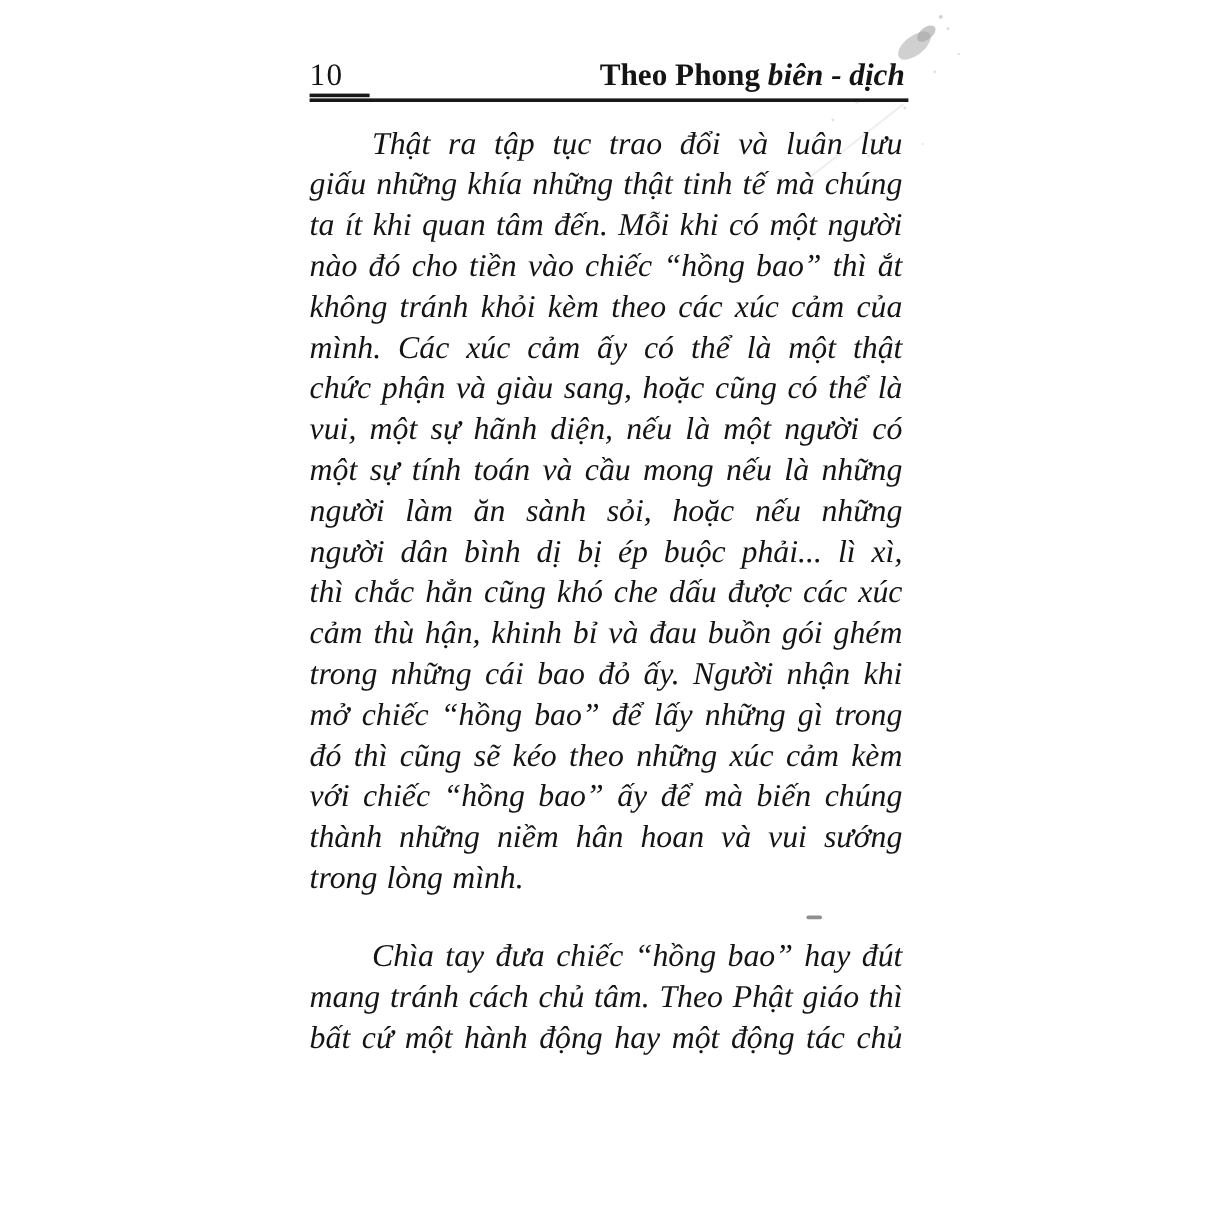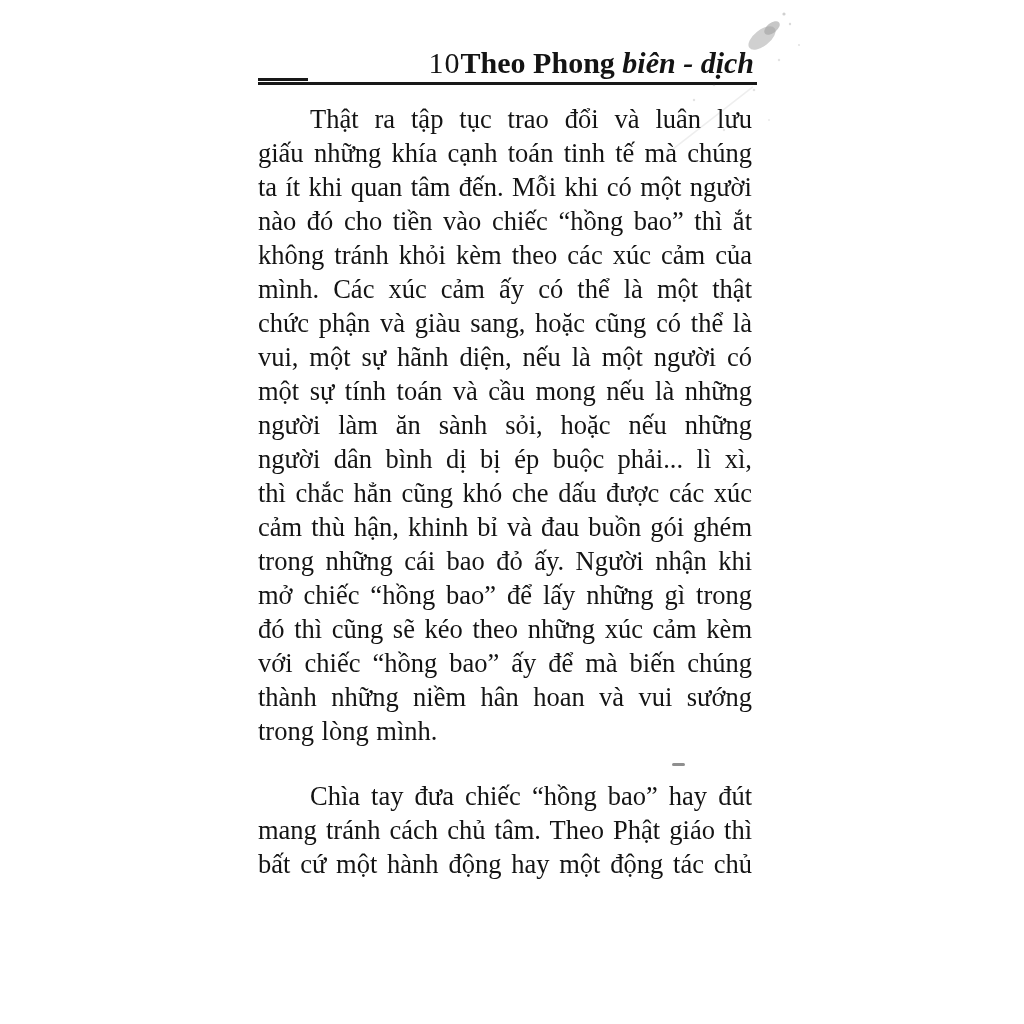--- a/index.html
+++ b/index.html
@@ -19,23 +19,23 @@
     color: #141414;
   }
   
   #header {
     position: absolute;
     left: 258px;
     top: 46px;
     width: 496px;
     height: 32px;
     display: flex;
-    justify-content: flex-end;
+    justify-content: space-between;
     align-items: flex-end;
-    font-size: 30px;
+    font-size: 26px;
     line-height: 30px;
   }
   .page-number {
     font-weight: normal;
     letter-spacing: 1px;
   }
   .header-right {
     font-weight: bold;
     white-space: nowrap;
   }
@@ -69,20 +69,21 @@
     word-spacing: 1px;
   }
   .para { margin: 0; padding: 0; }
   .para + .para { margin-top: 31px; }
   .line {
     text-align: justify;
     text-align-last: justify;
     height: 34px;
     white-space: normal;
     overflow: visible;
+    font-style: italic;
   }
   .line.first { text-indent: 52px; }
   .line.last  { text-align-last: left; }
   
   .corner-noise {
     position: absolute;
     top: 0;
     right: 200px;
     width: 230px;
     height: 170px;
@@ -107,21 +108,21 @@
   <div id="header">
     <span class="page-number">10</span>
     <span class="header-right"><span>Theo Phong</span>&nbsp;<span class="role">biên - dịch</span></span>
   </div>
   <div class="rule-short"></div>
   <div class="rule-long"></div>
 
   <div id="body-text">
     <div class="para">
       <div class="line first">Thật ra tập tục trao đổi và luân lưu</div>
-      <div class="line">giấu những khía cạnh toán tinh tế mà chúng</div>
+      <div class="line">giấu những khía những thật tinh tế mà chúng</div>
       <div class="line">ta ít khi quan tâm đến. Mỗi khi có một người</div>
       <div class="line">nào đó cho tiền vào chiếc “hồng bao” thì ắt</div>
       <div class="line">không tránh khỏi kèm theo các xúc cảm của</div>
       <div class="line">mình. Các xúc cảm ấy có thể là một thật</div>
       <div class="line">chức phận và giàu sang, hoặc cũng có thể là</div>
       <div class="line">vui, một sự hãnh diện, nếu là một người có</div>
       <div class="line">một sự tính toán và cầu mong nếu là những</div>
       <div class="line">người làm ăn sành sỏi, hoặc nếu những</div>
       <div class="line">người dân bình dị bị ép buộc phải... lì xì,</div>
       <div class="line">thì chắc hẳn cũng khó che dấu được các xúc</div>

